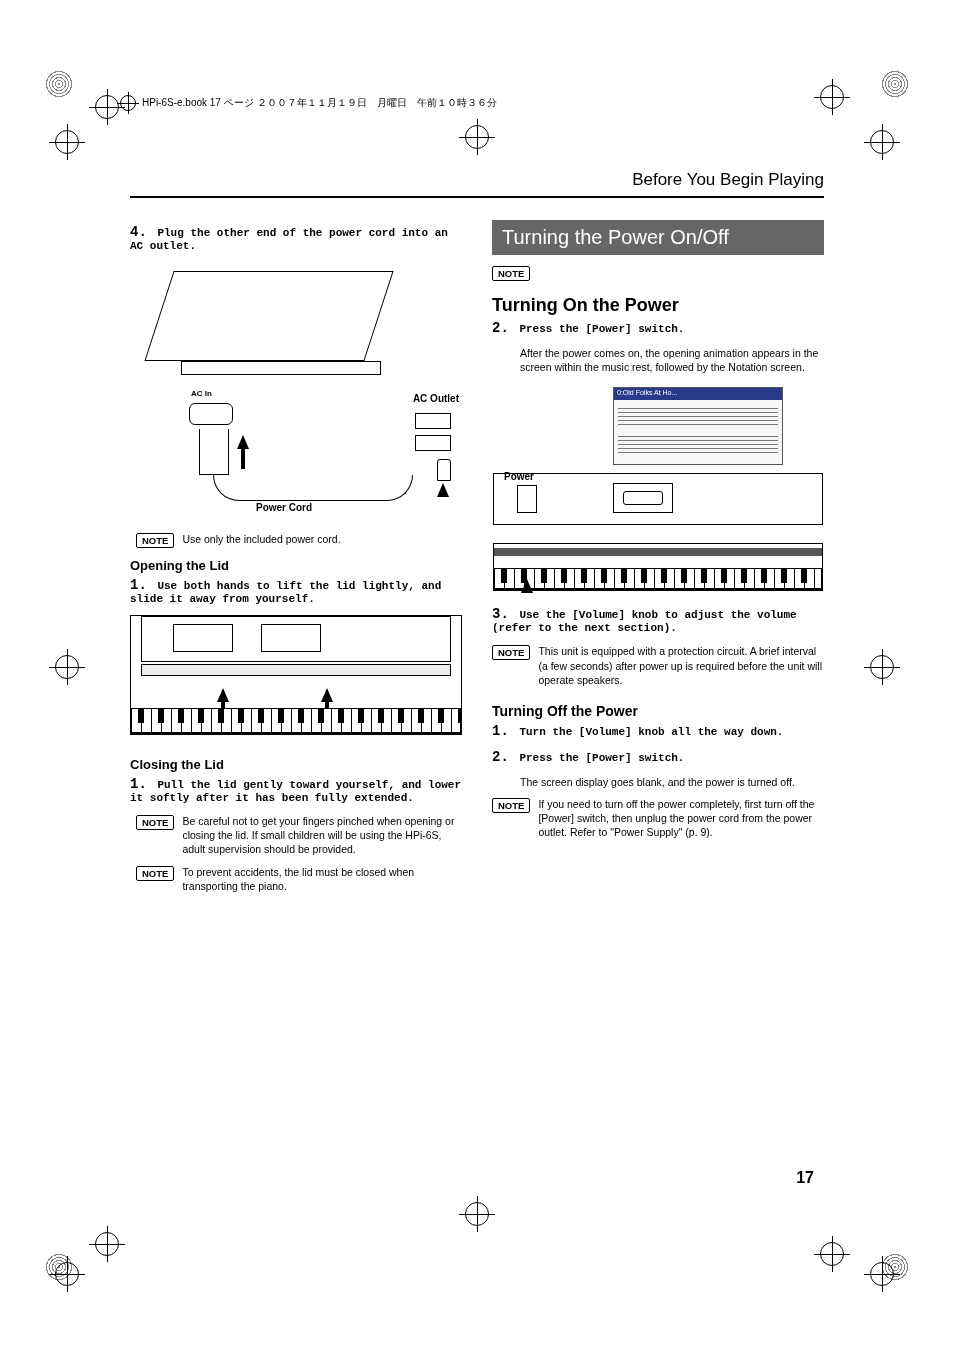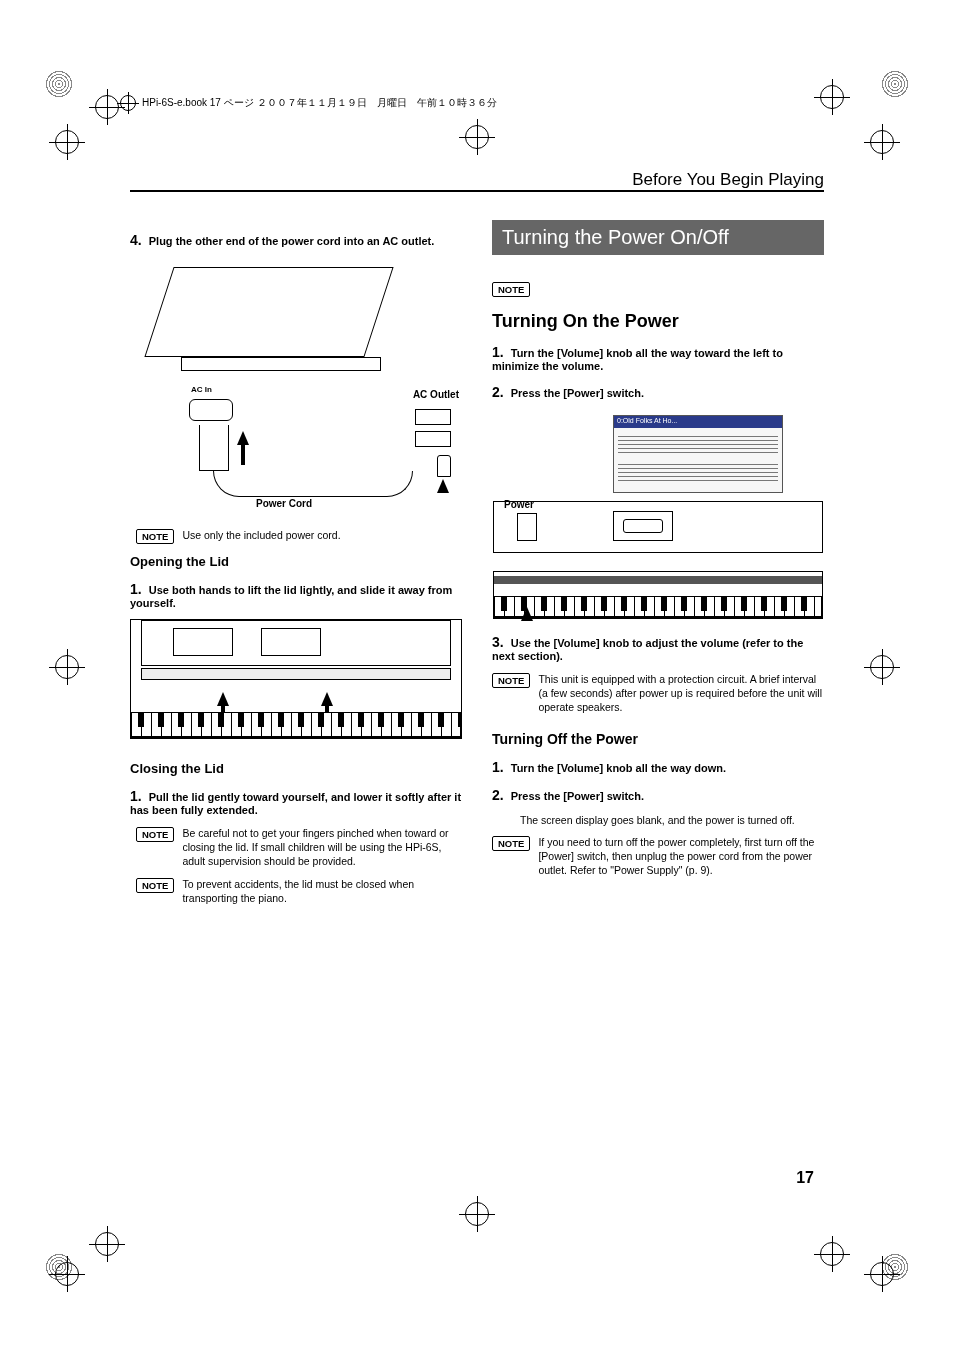--- a/index.html
+++ b/index.html
@@ -37,44 +37,44 @@
   }
   .header-meta .small-target {
     width:16px; height:16px; border:1px solid #000; border-radius:50%;
     display:inline-flex; align-items:center; justify-content:center; position:relative;
   }
   .header-meta .small-target::before{content:'';width:22px;height:1px;background:#000;position:absolute;}
   .header-meta .small-target::after{content:'';width:1px;height:22px;background:#000;position:absolute;}
 
   .page-header {
     position:absolute; top:170px; left:130px; right:130px;
-    text-align:right; border-bottom:2px solid #000; 
+    text-align:right; border-bottom:2px solid #000; padding-bottom:6px;
     font-size:17px;
   }
   .content {
     position:absolute; top:220px; left:130px; right:130px; bottom:200px;
     display:flex; gap:30px;
   }
   .col { flex:1; }
   .step-num { font-weight:bold; font-size:14px; margin-right:4px;}
-  .step-line { margin:12px 0 10px 0; }
+  .step-line { margin:4px 0 10px 0;font-family:Liberation Mono, monospace; }
   .step-text { font-weight:bold; font-size:11px; }
   .step-body { font-size:10.5px; margin:4px 0 8px 28px; line-height:1.35;}
   .note-row { display:flex; align-items:flex-start; gap:8px; margin:6px 0 8px 0;}
   .note-badge {
     border:1.5px solid #000; border-radius:2px; padding:1px 5px;
     font-weight:bold; font-size:9.5px; flex-shrink:0; margin-top:1px;
   }
   .note-text { font-size:10.5px; line-height:1.35; }
   .subsection-sq { display:flex; align-items:center; gap:10px; font-weight:bold; font-size:15px; margin:18px 0 8px 0;}
   .sq { width:12px; height:12px; background:#000;}
   .sub-bold { font-weight:bold; font-size:13px; margin:10px 0 4px 0;}
   .section-banner {
     background:#666; color:#fff; font-size:20px; padding:6px 10px;
-    margin-bottom:26px;
+    margin-bottom:10px;
   }
   .figure-placeholder {
     border:1px solid #aaa0; margin:8px 0 8px 10px;
     position:relative;
   }
   .fig1 { height:250px; }
   .fig2 { height:120px; }
   .fig3 { height:210px; }
   .fig-label { position:absolute; font-size:10px; font-weight:bold;}
   .page-num { position:absolute; bottom:164px; right:140px; font-weight:bold; font-size:16px;}
@@ -184,45 +184,42 @@
     </div>
 
     <div class="sub-bold" style="margin-top:22px;">Closing the Lid</div>
     <div class="step-line">
       <span class="step-num">1.</span>
       <span class="step-text">Pull the lid gently toward yourself, and lower it softly after it has been fully extended.</span>
     </div>
 
     <div class="note-row" style="margin-left:6px;">
       <span class="note-badge">NOTE</span>
-      <span class="note-text">Be careful not to get your fingers pinched when toward or closing the lid. If small children will be using the HPi-6S, adult supervision should be provided.</span>
+      <span class="note-text">Be careful not to get your fingers pinched when opening or closing the lid. If small children will be using the HPi-6S, adult supervision should be provided.</span>
     </div>
     <div class="note-row" style="margin-left:6px;">
       <span class="note-badge">NOTE</span>
       <span class="note-text">To prevent accidents, the lid must be closed when transporting the piano.</span>
     </div>
   </div>
 
   <div class="col">
     <div class="section-banner">Turning the Power On/Off</div>
 
     <div class="note-row">
       <span class="note-badge">NOTE</span>
     </div>
 
     <div class="sub-bold" style="font-size:18px;margin-top:14px;">Turning On the Power</div>
 
     <div class="step-line">
-      <span class="step-num">1.</span>
-      <span class="step-text">Turn the [Volume] knob all the way toward the left to minimize the volume.</span>
-    </div>
-    <div class="step-line">
       <span class="step-num">2.</span>
       <span class="step-text">Press the [Power] switch.</span>
     </div>
+    <div class="step-body">After the power comes on, the opening animation appears in the screen within the music rest, followed by the Notation screen.</div>
 
     <div class="figure-placeholder fig3" style="margin-left:0;">
 
       <div class="notation-box" style="left:120px;top:4px;width:170px;height:78px;">
         <div style="position:absolute;left:0;right:0;top:0;height:12px;background:#2a3a8a;color:#fff;font-size:7px;padding:1px 3px;">0:Old Folks At Ho...</div>
         <div class="staff" style="top:20px;"></div>
           <div class="staff" style="top:24px;"></div>
           <div class="staff" style="top:28px;"></div>
           <div class="staff" style="top:32px;"></div>
           <div class="staff" style="top:36px;"></div>

